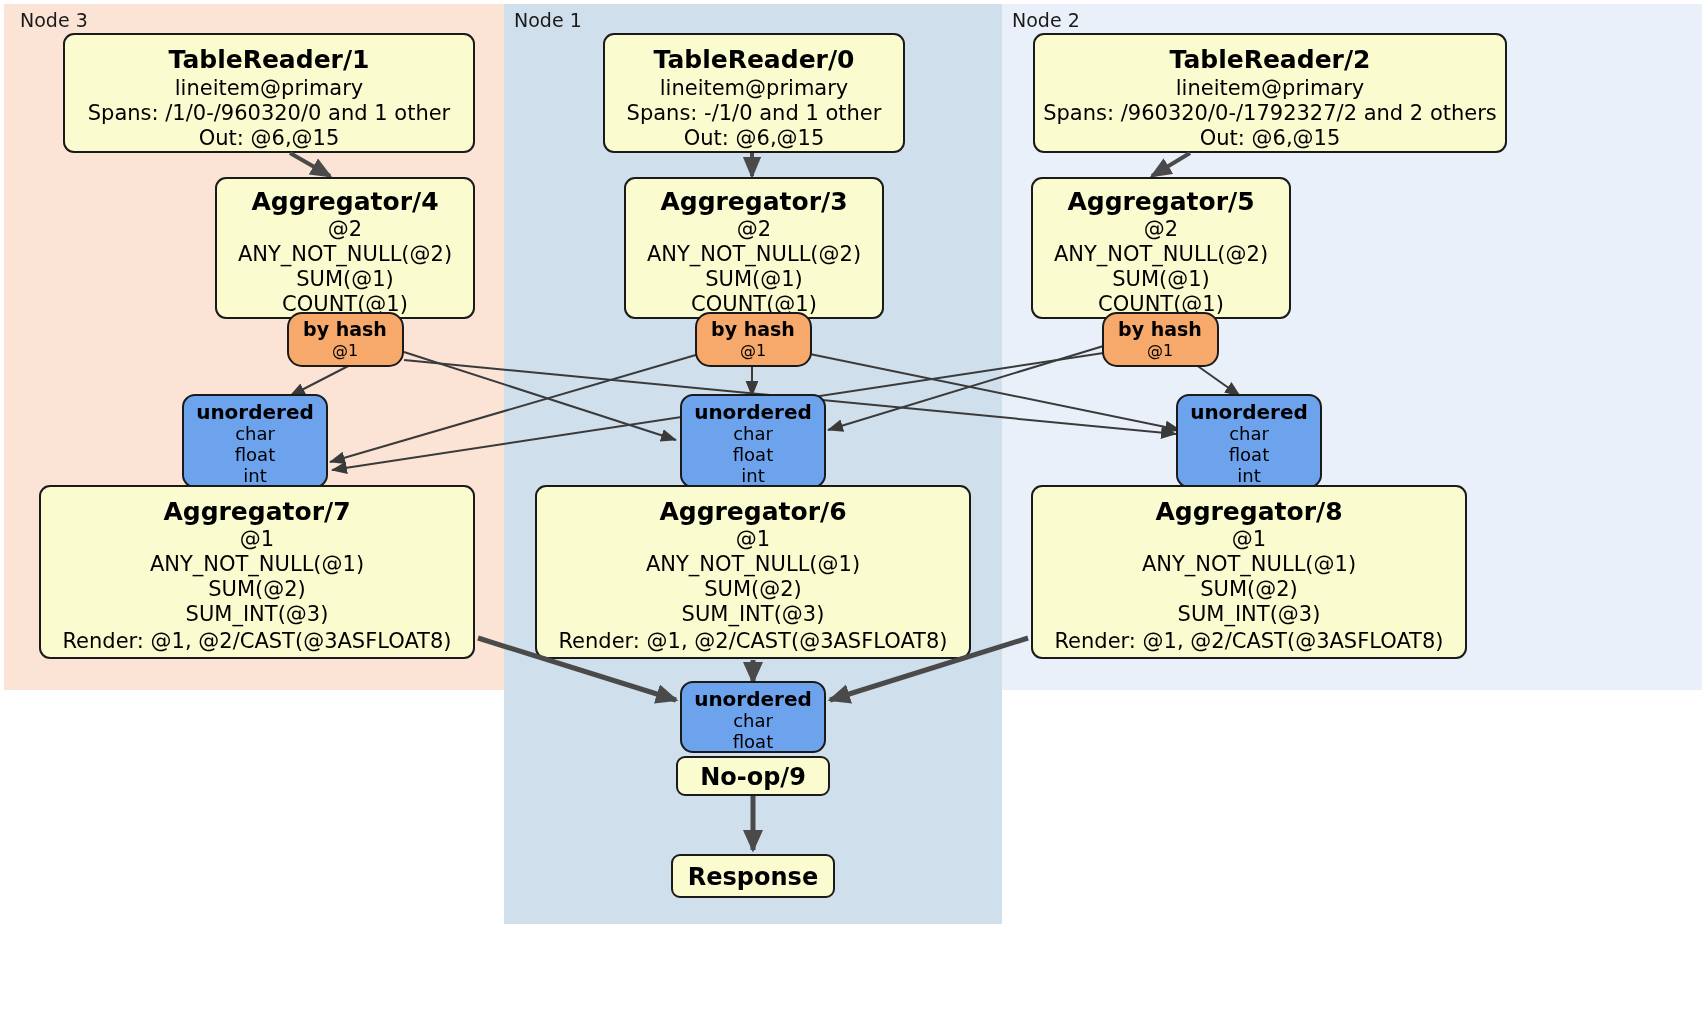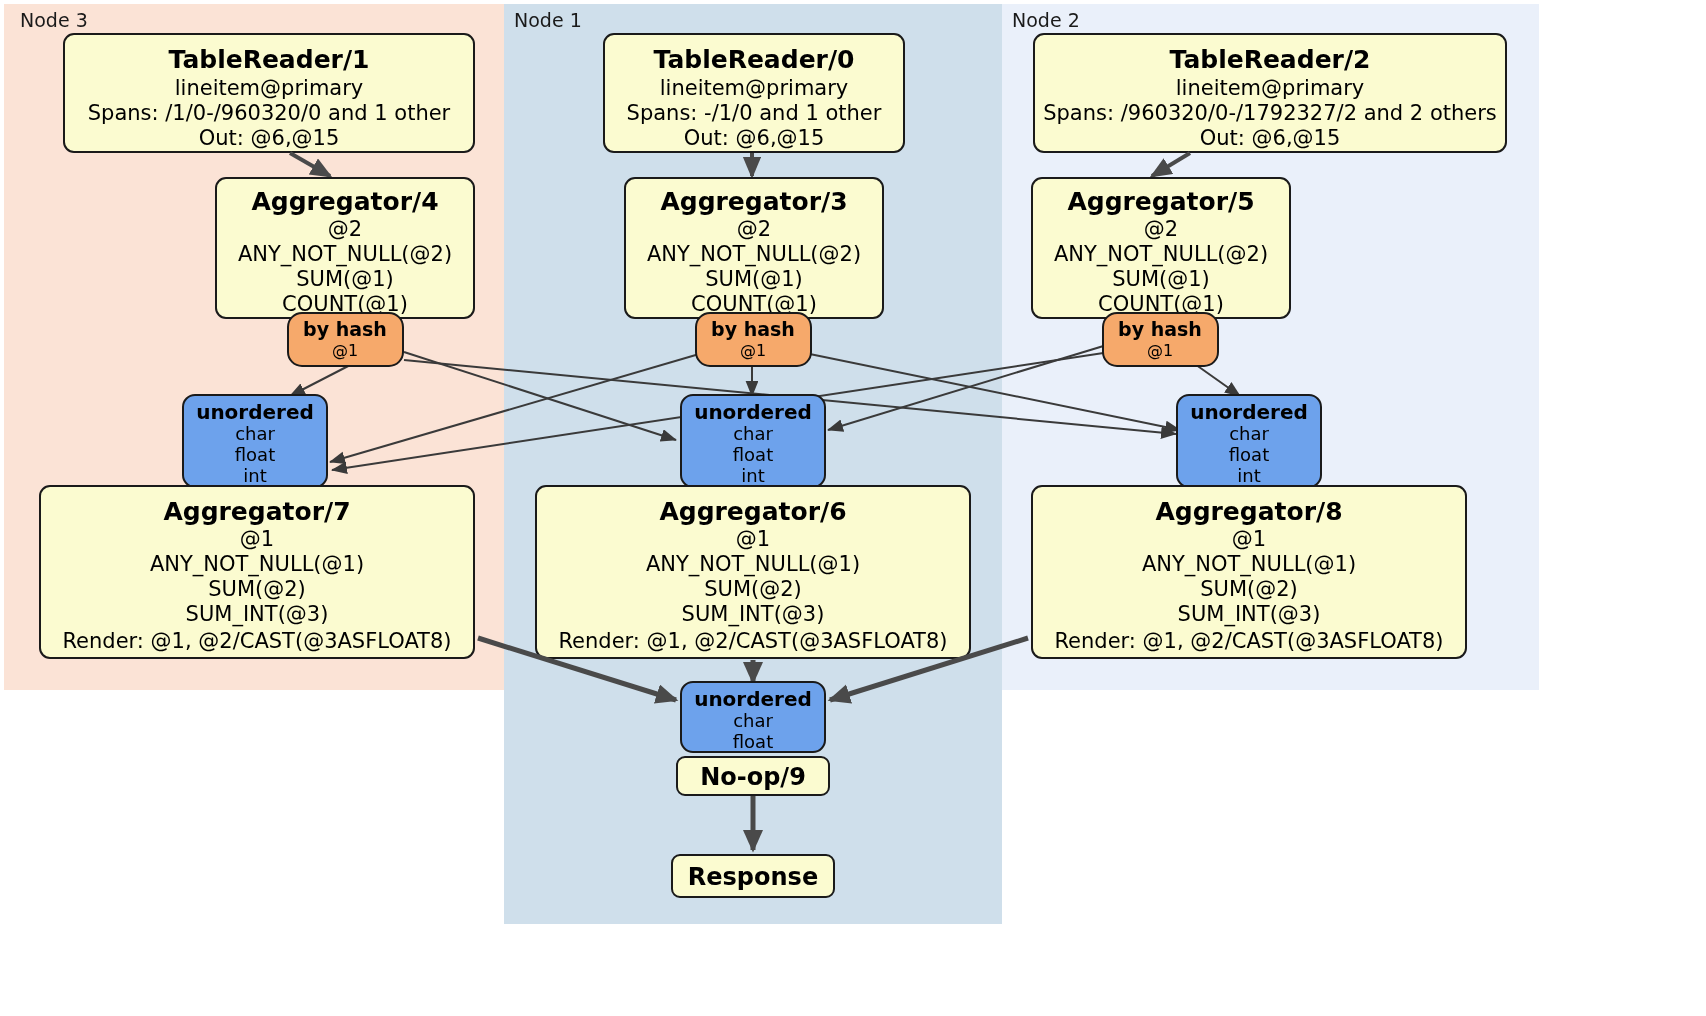--- a/index.html
+++ b/index.html
@@ -3,21 +3,21 @@
 <meta charset="utf-8">
 <style>
   html, body {
     margin: 0;
     padding: 0;
     background: #ffffff;
     font-family: "DejaVu Sans", sans-serif;
   }
   #stage {
     position: relative;
-    width: 1539px;
+    width: 1706px;
     height: 1016px;
     overflow: hidden;
     background: #ffffff;
   }
   #diagram {
     position: absolute;
     top: 0;
     left: 0;
     width: 1706px;
     height: 1016px;

